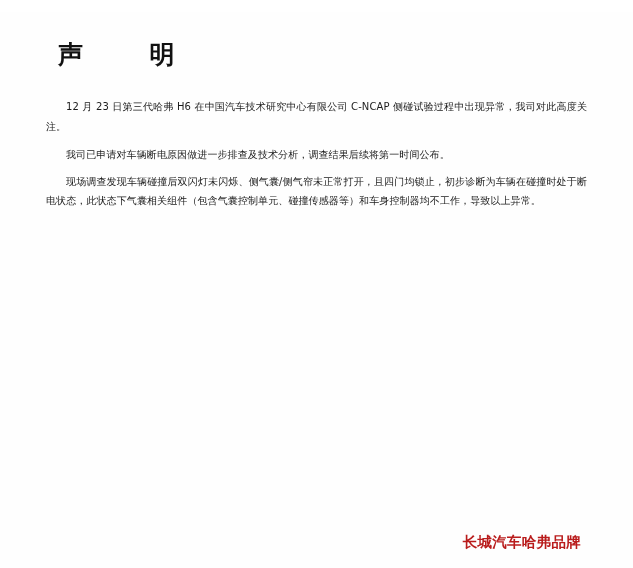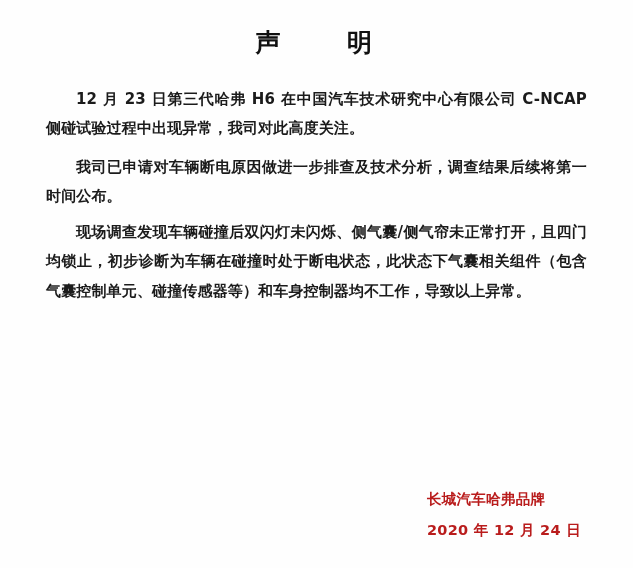--- a/index.html
+++ b/index.html
@@ -16,42 +16,41 @@
   }
   .page {
     position: relative;
     width: 633px;
     height: 568px;
     box-sizing: border-box;
     padding: 0 46px;
     background: #fefefe;
   }
   .doc-title {
-    margin: 0;
+    margin: 12px;
     padding-top: 26px;
     padding-bottom: 10px;
-    text-align: center;
     font-size: 25px;
     font-weight: bold;
     letter-spacing: 0.22em;
     color: #111111;
     font-family: "DejaVu Sans", "Liberation Sans", sans-serif;
   }
   .body-block {
     margin-top: 16px;
   }
   .para {
     margin: 0 0 7px 0;
-    font-size: 15px;
+    font-size: 10px;
     line-height: 1.95;
     text-align: justify;
     text-justify: inter-ideograph;
     color: #1b1b1b;
     text-indent: 2em;
-    font-weight: 700;
+    font-weight: 400;
     letter-spacing: 0.01em;
   }
   .para.first {
     margin-bottom: 9px;
   }
   .signature {
     position: absolute;
     right: 52px;
     bottom: 22px;
     text-align: left;
@@ -73,16 +72,15 @@
   <h1 class="doc-title">声　　明</h1>
 
   <div class="body-block">
     <p class="para first">12 月 23 日第三代哈弗 H6 在中国汽车技术研究中心有限公司 C-NCAP 侧碰试验过程中出现异常，我司对此高度关注。</p>
     <p class="para">我司已申请对车辆断电原因做进一步排查及技术分析，调查结果后续将第一时间公布。</p>
     <p class="para">现场调查发现车辆碰撞后双闪灯未闪烁、侧气囊/侧气帘未正常打开，且四门均锁止，初步诊断为车辆在碰撞时处于断电状态，此状态下气囊相关组件（包含气囊控制单元、碰撞传感器等）和车身控制器均不工作，导致以上异常。</p>
   </div>
 
   <div class="signature">
     <div class="sig-line">长城汽车哈弗品牌</div>
-    <div class="sig-line">2020 年 12 月 24 日</div>
   </div>
 
 </div>
 
 </body></html>

